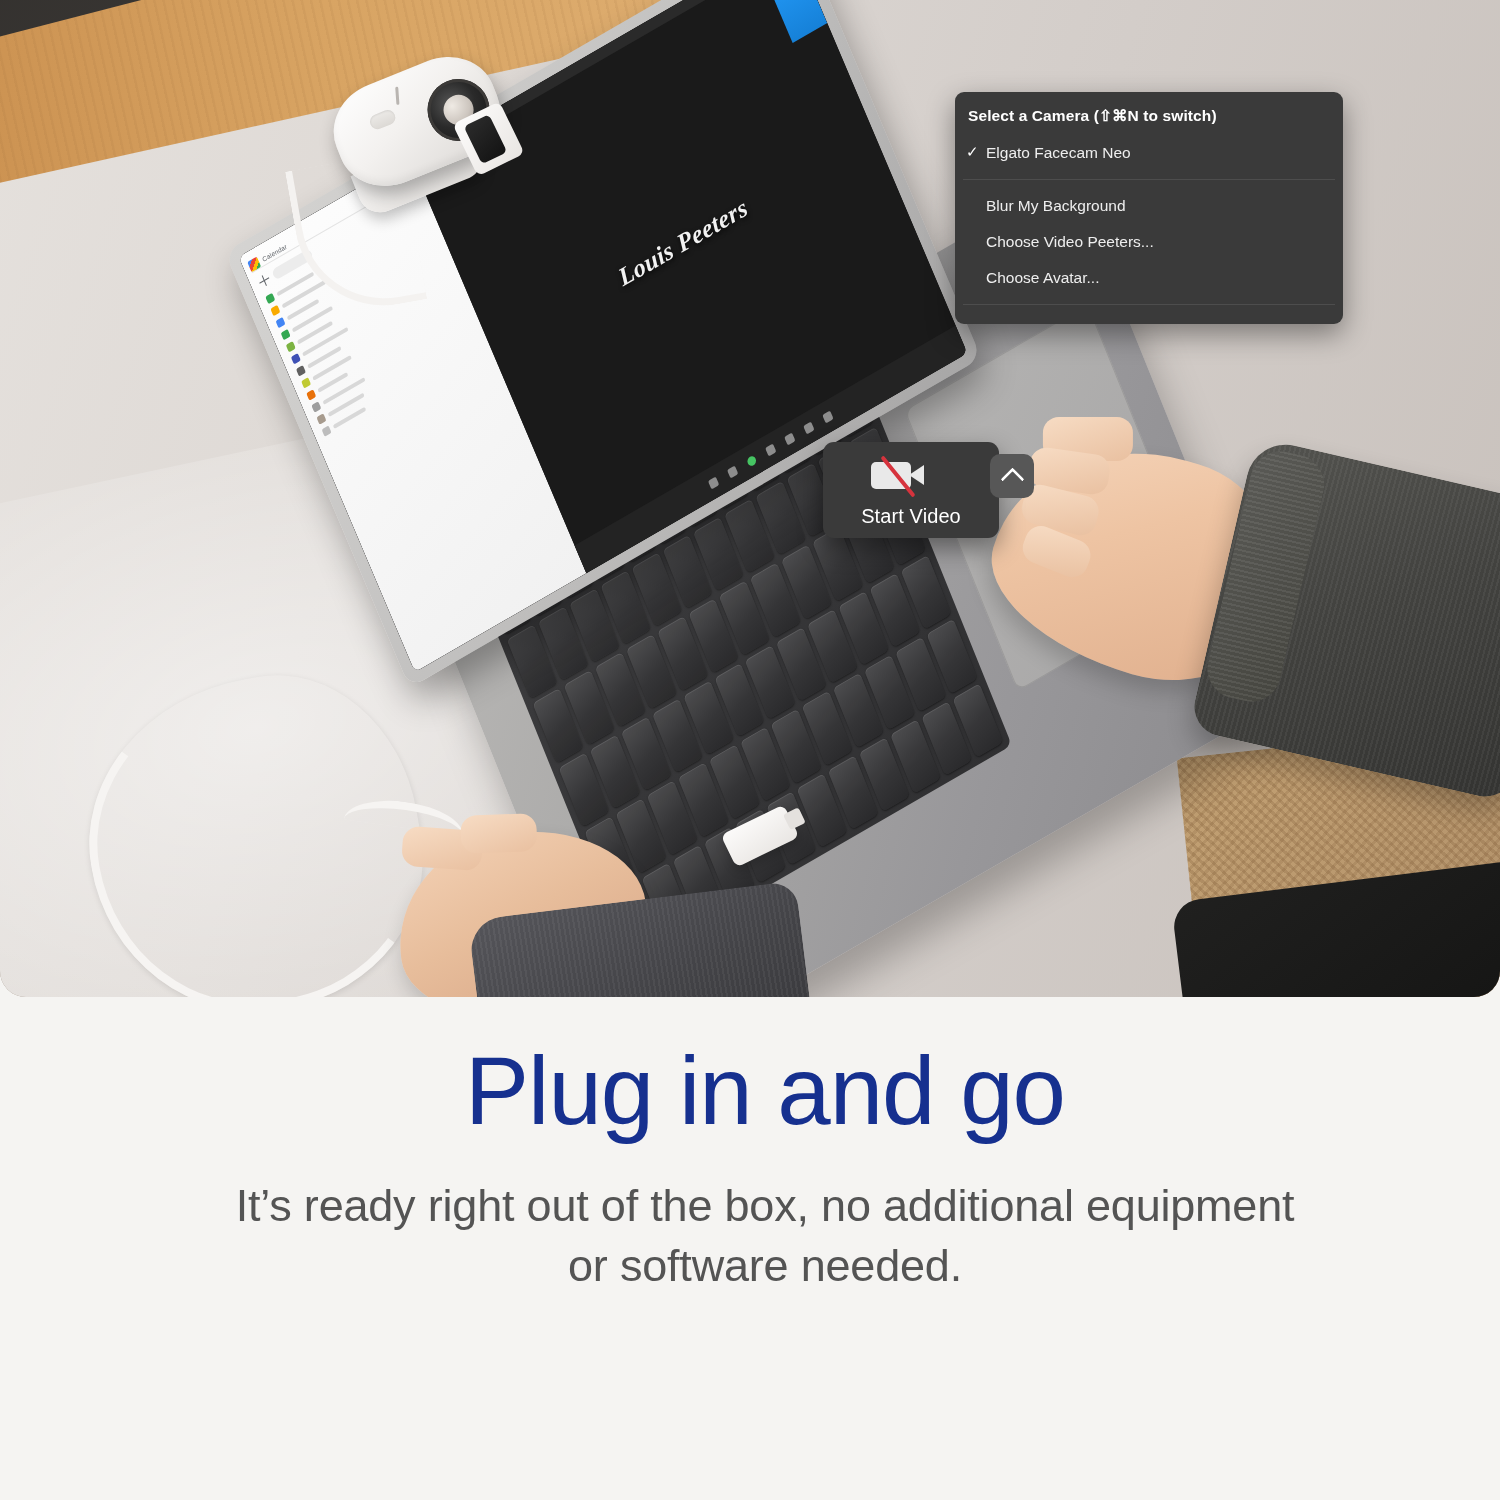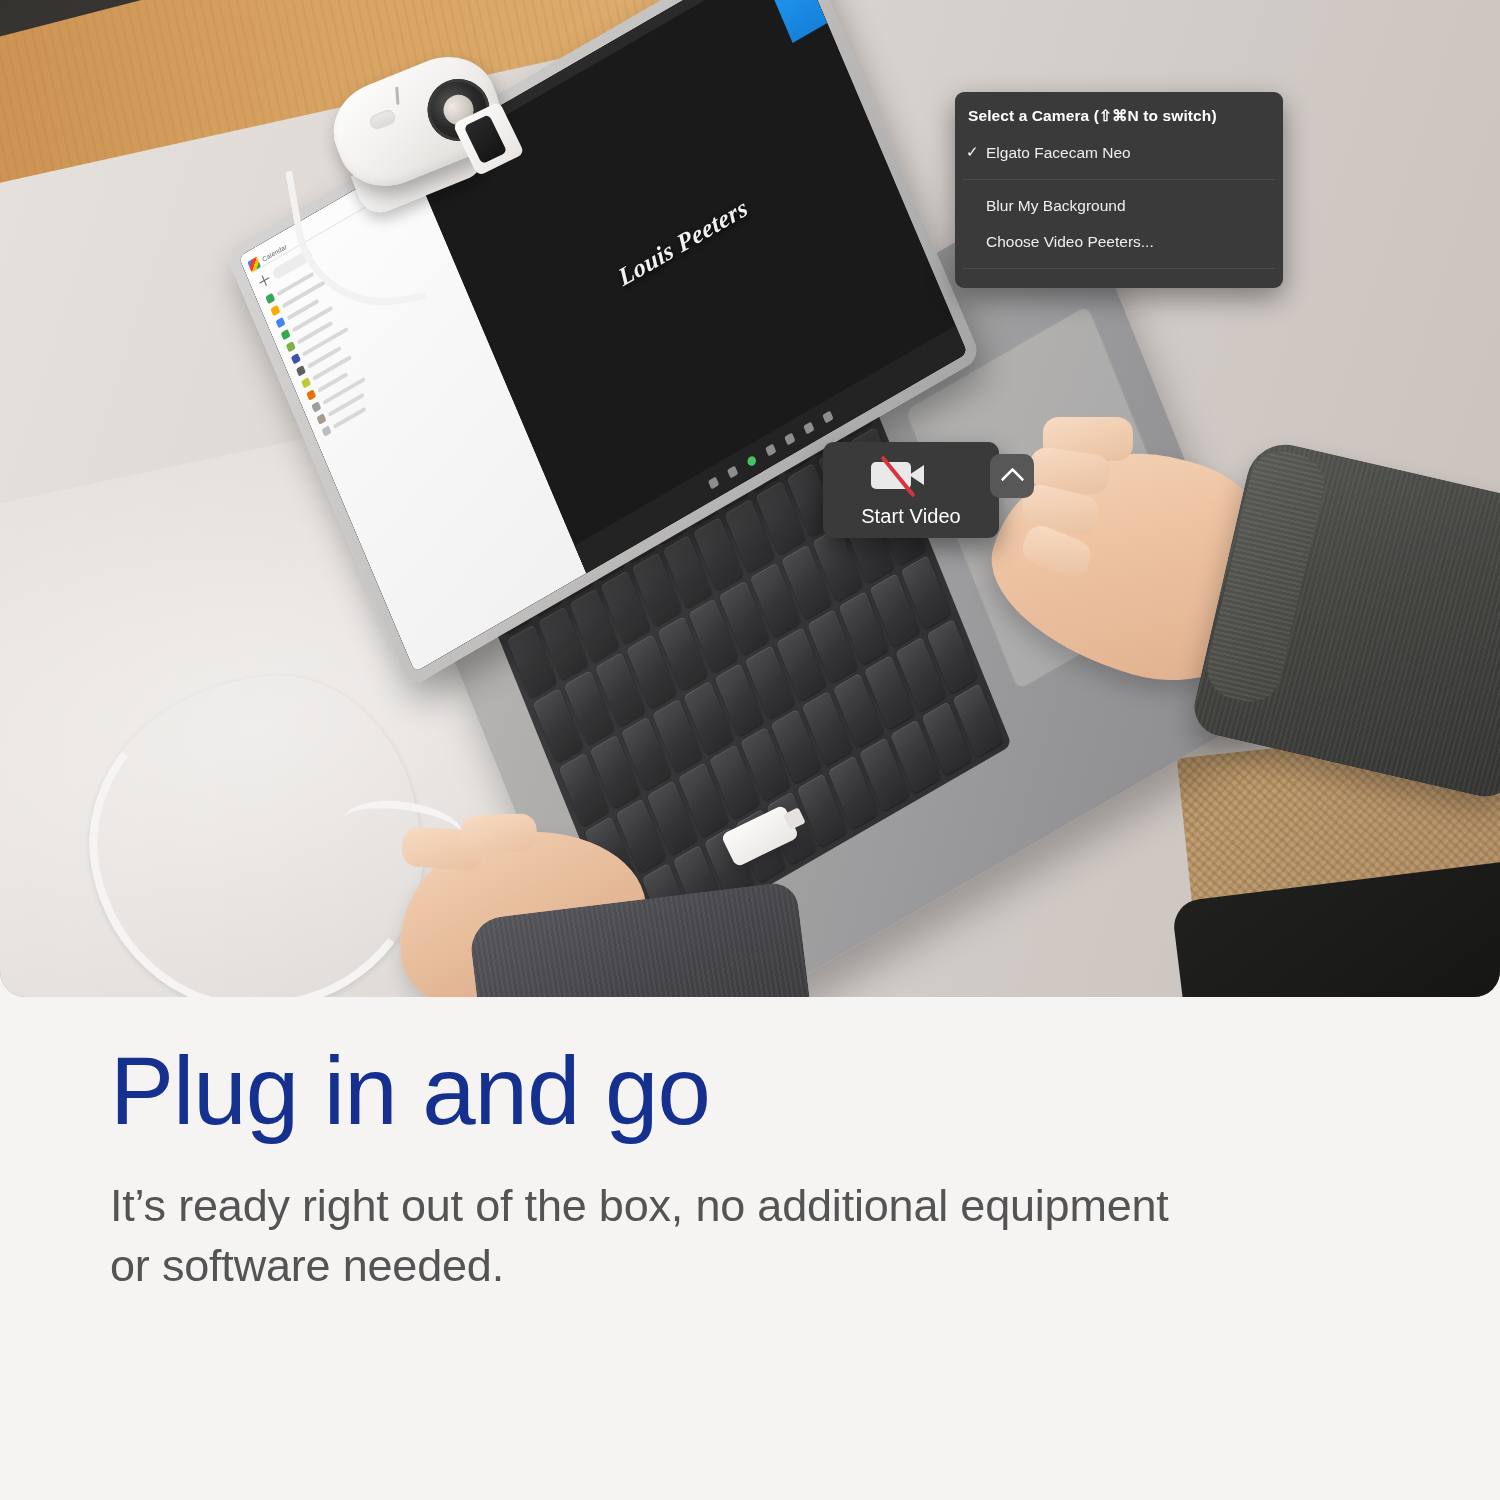--- a/index.html
+++ b/index.html
@@ -448,21 +448,21 @@
     border-radius: 34px 26px 0 0;
     background:
       repeating-linear-gradient(88deg, rgba(255,255,255,0.05) 0 2px, rgba(0,0,0,0) 2px 5px),
       linear-gradient(160deg, #55555a 0%, #434347 50%, #343437 100%);
   }
 
   
   .camera-menu {
     position: absolute;
     left: 955px; top: 92px;
-    width: 328px;
+    width: 388px;
     background: #3a3a3a;
     border-radius: 9px;
     padding: 9px 0 11px;
     box-shadow: 0 10px 28px rgba(0,0,0,0.40);
     color: #ffffff;
   }
   .menu-title {
     font-size: 15.5px;
     font-weight: 700;
     padding: 6px 16px 10px 13px;
@@ -547,20 +547,21 @@
     border-top: 3.4px solid #ffffff;
     transform: rotate(45deg) translate(2px, 2px);
     border-radius: 2px;
   }
 
   
   .text-block {
     position: absolute;
     left: 110px; top: 1040px;
     width: 1310px;
+    text-align: center;
   }
   .headline {
     font-size: 96px;
     line-height: 1.06;
     font-weight: 400;
     color: #16308f;
     letter-spacing: -1px;
   }
   .subcopy {
     margin-top: 34px;
@@ -808,20 +809,23 @@
       </div>
 
       <div class="menu-sep"></div>
 
       <div class="menu-item">
         <span>Blur My Background</span>
       </div>
       <div class="menu-item">
         <span>Choose Video Peeters...</span>
       </div>
+      <div class="menu-item">
+        <span>Choose Avatar...</span>
+      </div>
 
       <div class="menu-sep"></div>
 
     </div>
 
     <div class="video-control">
       <div class="vc-icon-wrap">
         <div class="vc-cam"></div>
         <div class="vc-cam-lens"></div>
         <div class="vc-slash"></div>

